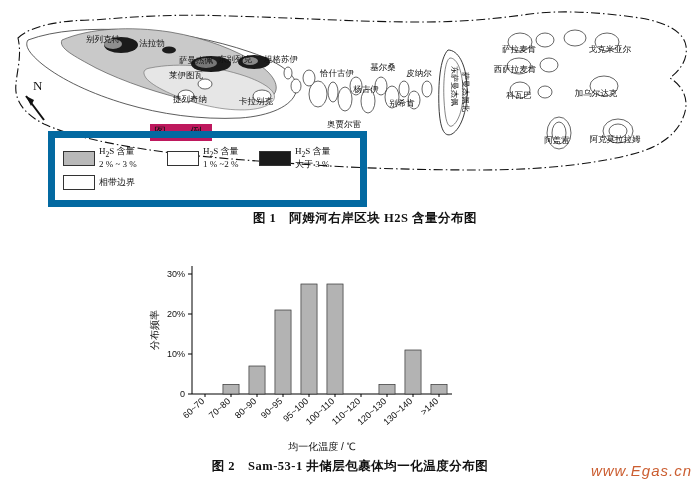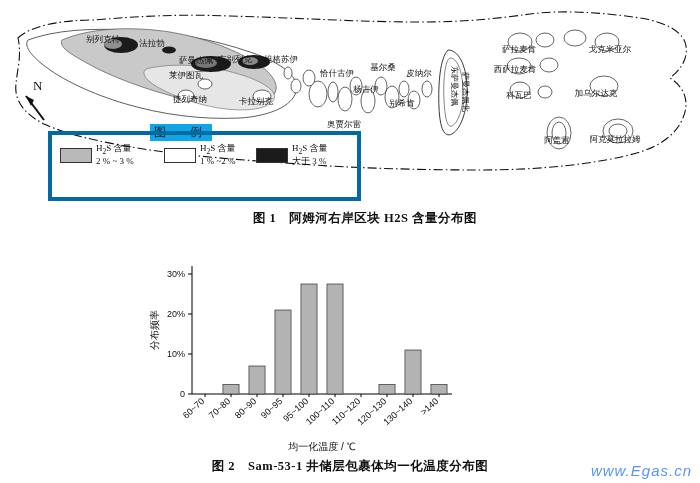--- a/index.html
+++ b/index.html
@@ -5,24 +5,24 @@
   html,body{margin:0;padding:0;}
   body{
     width:700px;height:483px;background:#ffffff;
     font-family:"Liberation Serif", serif;
     color:#111;position:relative;overflow:hidden;
   }
   .fig1-wrap{position:absolute;left:0;top:0;width:700px;height:240px;}
   .map-svg{position:absolute;left:0;top:0;}
   .legend-box{
     position:absolute;left:48px;top:131px;width:305px;height:62px;
-    border:4px solid #0369a1;
+    border:7px solid #0369a1;
   }
   .legend-title{
-    position:absolute;left:150px;top:124px;background:#0ea5e9;
+    position:absolute;left:150px;top:124px;background:#be185d;
     font-size:12px;letter-spacing:6px;padding:0 4px;
   }
   .legend-grid{
     position:absolute;left:8px;top:8px;width:290px;
     display:grid;grid-template-columns:104px 92px 94px;
     grid-template-rows:24px 24px;font-size:9px;line-height:11px;
   }
   .lg-item{display:flex;align-items:center;gap:4px;}
   .swatch{width:30px;height:13px;border:1px solid #333;flex:0 0 auto;}
   .sw-grey{background:#b9b9b9;}
@@ -32,21 +32,21 @@
   .cap{
     position:absolute;width:700px;text-align:center;
     font-size:12.5px;font-weight:bold;letter-spacing:0.5px;
   }
   #fig1-caption{top:210px;margin-left:15px;}
   #fig2-caption{top:458px;}
   .fig2-wrap{position:absolute;left:0;top:252px;width:700px;height:200px;}
   .watermark{
     position:absolute;right:8px;bottom:4px;
     font-family:"Liberation Sans", sans-serif;
-    font-size:15px;font-style:italic;color:#3b82f6;opacity:.85;
+    font-size:15px;font-style:italic;color:#c2410c;opacity:.85;
     letter-spacing:1px;
   }
   .maplabel{font-family:"Liberation Sans", sans-serif;font-size:8.5px;fill:#111;}
   .maplabel-v{font-family:"Liberation Sans", sans-serif;font-size:8px;fill:#111;}
   .axis-txt{font-family:"Liberation Sans", sans-serif;font-size:9px;fill:#111;}
   .axis-lab{font-family:"Liberation Sans", sans-serif;font-size:10px;fill:#111;}
   .north-n{font-family:"Liberation Serif",serif;font-size:13px;fill:#111;}
 </style>
 </head>
 <body>
@@ -158,20 +158,24 @@
         <span class="swatch sw-grey"></span>
         <span>H<sub>2</sub>S 含量<br>2 % ~ 3 %</span>
       </div>
       <div class="lg-item">
         <span class="swatch sw-white"></span>
         <span>H<sub>2</sub>S 含量<br>1 % ~2 %</span>
       </div>
       <div class="lg-item">
         <span class="swatch sw-black"></span>
         <span>H<sub>2</sub>S 含量<br>大于 3 %</span>
+      </div>
+      <div class="lg-item">
+        <span class="swatch sw-white"></span>
+        <span>相带边界</span>
       </div>
     </div>
   </div>
 </div>
 
 <div class="cap" id="fig1-caption">图 1　阿姆河右岸区块 H2S 含量分布图</div>
 
 <div class="fig2-wrap">
   <svg id="hist-svg" width="700" height="200" viewBox="0 0 700 200">
     <g id="hist-root">

